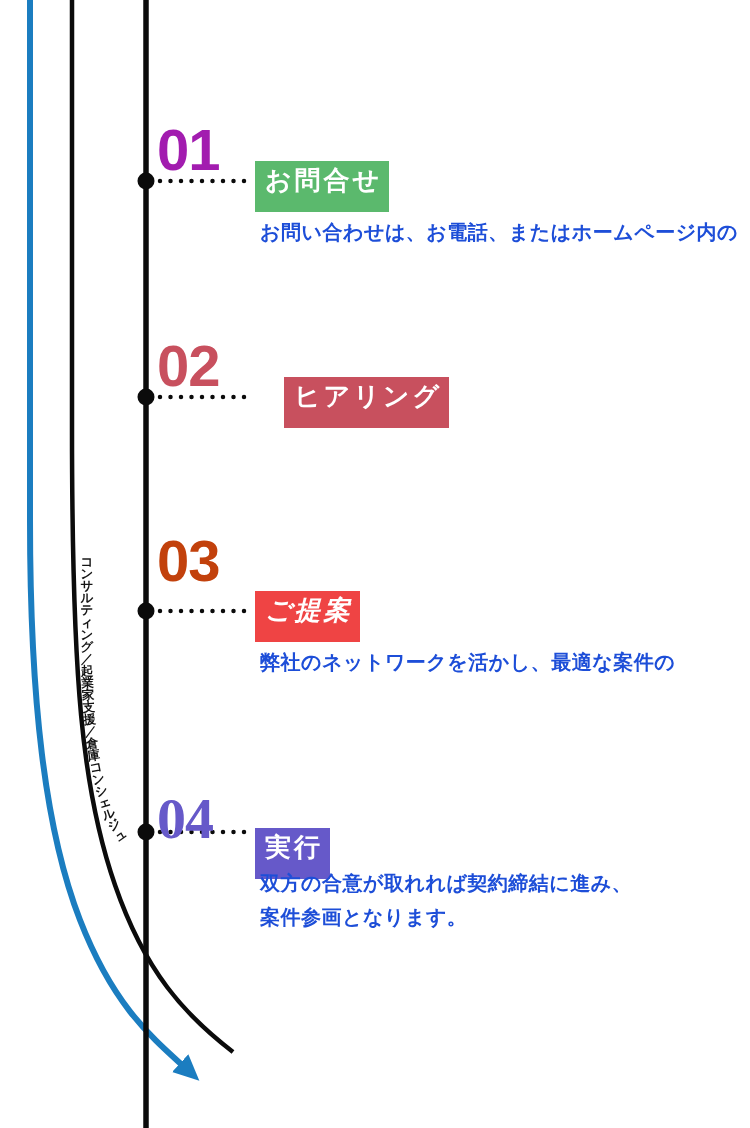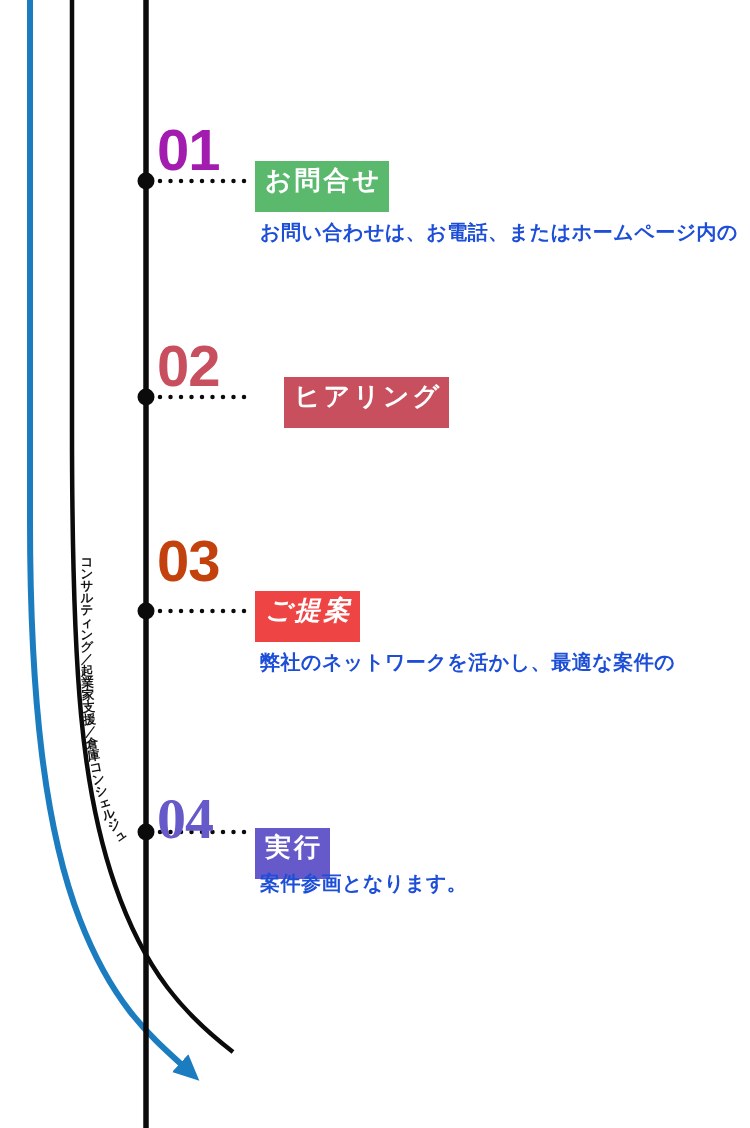--- a/index.html
+++ b/index.html
@@ -143,17 +143,18 @@
     <div class="step-badge" style="top: 591px; background: #ef4444; font-style: italic;">ご提案</div>
     <div class="step-desc" style="top:645px">
       <div>弊社のネットワークを活かし、最適な案件の</div>
     </div>
   </div>
 
   <div class="step">
     <div class="step-number" style="top: 790px; color: rgb(102, 89, 201); font-family: Liberation Serif, serif;">04</div>
     <div class="step-badge" style="top: 812px; background: rgb(102, 89, 201); margin-top: 16px;">実行</div>
     <div class="step-desc" style="top:866px">
+      <div>双方の合意が取れれば契約締結に進み、</div>
       <div>案件参画となります。</div>
     </div>
   </div>
 
 </div>
 
 </body></html>

